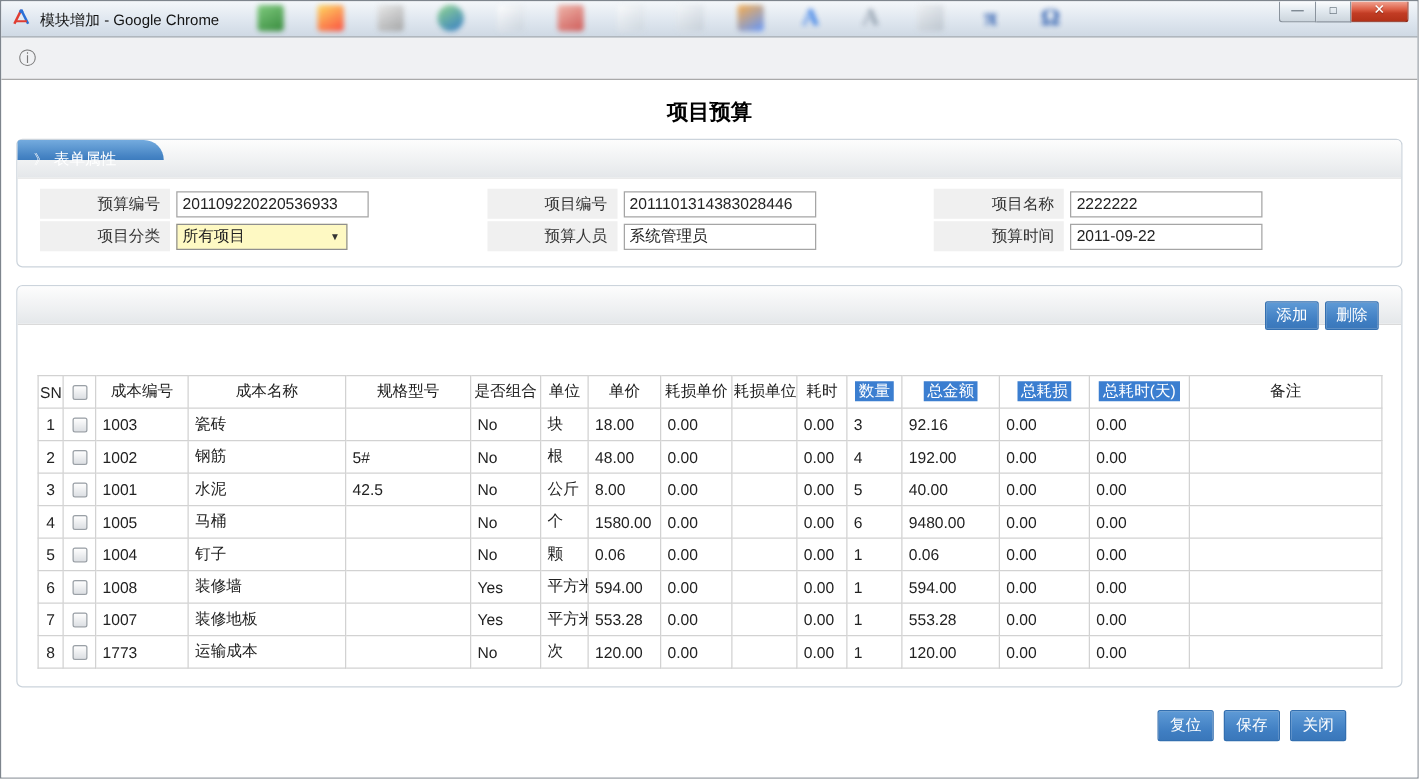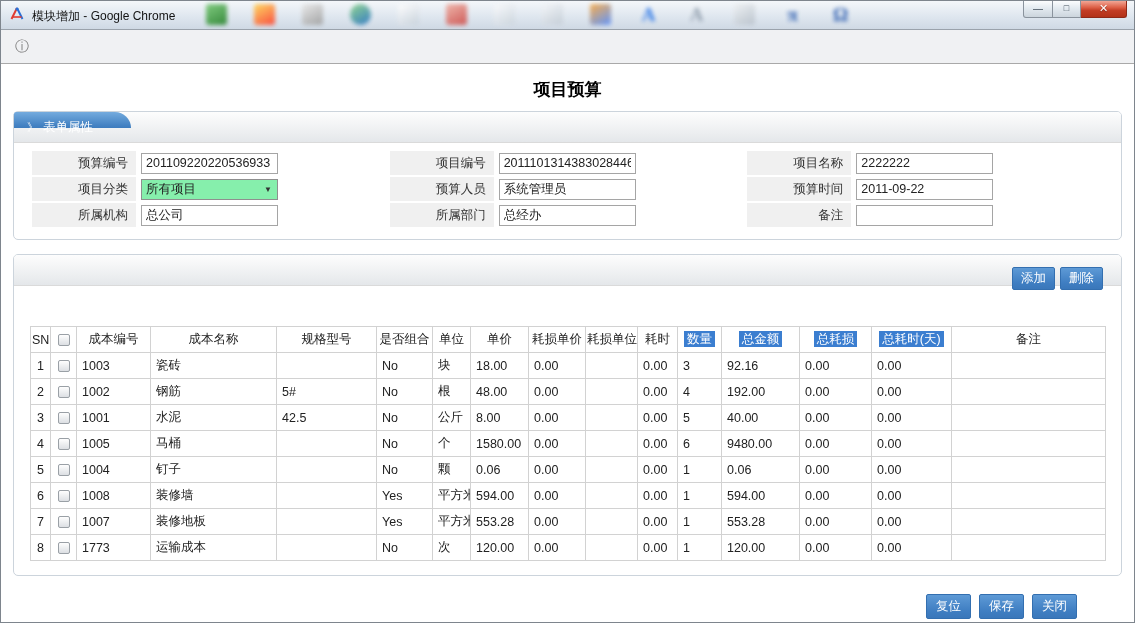--- a/index.html
+++ b/index.html
@@ -43,22 +43,22 @@
   .phead .toolbar { position:absolute; right:18px; top:12px; display:flex; gap:5px; }
 
   .btn-blue { background:linear-gradient(#5e9ad6,#3f7ec2 70%,#3a77ba); border:1px solid #ницей; border:1px solid #336fb0; color:#fff; font-size:12.5px;
     padding:3px 8px; border-radius:2px; cursor:pointer; font-family:inherit; line-height:1.2; }
 
   
   .form-body { padding:6px 16px 10px 16px; }
   table.formgrid { width:100%; border-collapse:separate; border-spacing:2px; }
   td.flabel { background:#f0f0f0; text-align:right; padding:0 8px 0 0; height:24px; font-size:12.5px; color:#333; white-space:nowrap;margin-left:27px; }
   td.finput { background:#fff; padding:0 0 0 3px; }
-  .fi { width:137px; box-sizing:border-box; height:21px; border:1px solid #a5a5a5; padding:0 4px; font-size:12.5px; color:#222; font-family:inherit; background:#fff; }
-  .fsel { width:137px; box-sizing:border-box; height:21px; border:1px solid #8f8f8f; display:flex; align-items:center; justify-content:space-between; padding:0 5px 0 4px; font-size:12.5px; color:#222; background:#86efac; cursor:pointer; }
+  .fi { width:154px; box-sizing:border-box; height:21px; border:1px solid #a5a5a5; padding:0 4px; font-size:12.5px; color:#222; font-family:inherit; background:#fff; }
+  .fsel { width:137px; box-sizing:border-box; height:21px; border:1px solid #8f8f8f; display:flex; align-items:center; justify-content:space-between; padding:0 5px 0 4px; font-size:12.5px; color:#222; background:#fef9c3; cursor:pointer; }
   .fsel .caret { font-size:8px; color:#333; }
 
   
   .cost-body { padding:12px 16px 14px 16px;margin-top:28px; }
   table.grid { width:100%; border-collapse:collapse; table-layout:fixed; font-size:12.5px; color:#222; }
   .grid th, .grid td { border:1px solid #d2d2d2; height:25px; padding:0 5px; overflow:hidden; white-space:nowrap; }
   .grid th { font-weight:normal; text-align:center; background:#fff; padding:0 1px; }
   .grid th .hl { background:#3b7ed0; color:#fff; padding:1px 3px; }
   .grid td.c { text-align:center; }
   .cb { width:12px; height:12px; box-sizing:border-box; border:1px solid #9aa0a6; border-radius:2px; background:linear-gradient(#fefefe,#dcdfe3); display:inline-block; vertical-align:-2px; cursor:pointer; }
@@ -133,28 +133,20 @@
                 <td class="finput">
                   <div class="fsel">
                     <span>所有项目</span>
                     <span class="caret">▼</span>
                   </div>
                 </td>
                 <td class="flabel" style="width: 96px;">预算人员</td>
                 <td class="finput"><input class="fi" type="text" value="系统管理员" style=""></td>
                 <td class="flabel" style="width: 96px;">预算时间</td>
                 <td class="finput"><input class="fi" type="text" value="2011-09-22" style=""></td>
-              </tr>
-              <tr>
-                <td class="flabel" style="width: 96px;">所属机构</td>
-                <td class="finput"><input class="fi" type="text" value="总公司" style=""></td>
-                <td class="flabel" style="width: 96px;">所属部门</td>
-                <td class="finput"><input class="fi" type="text" value="总经办" style=""></td>
-                <td class="flabel" style="width: 96px;">备注</td>
-                <td class="finput"><input class="fi" type="text" style=""></td>
               </tr>
             </tbody>
           </table>
       </div>
     </div>
 
     <div class="panel">
       <div class="phead">
         <div class="toolbar">
           <button class="btn-blue">添加</button>

